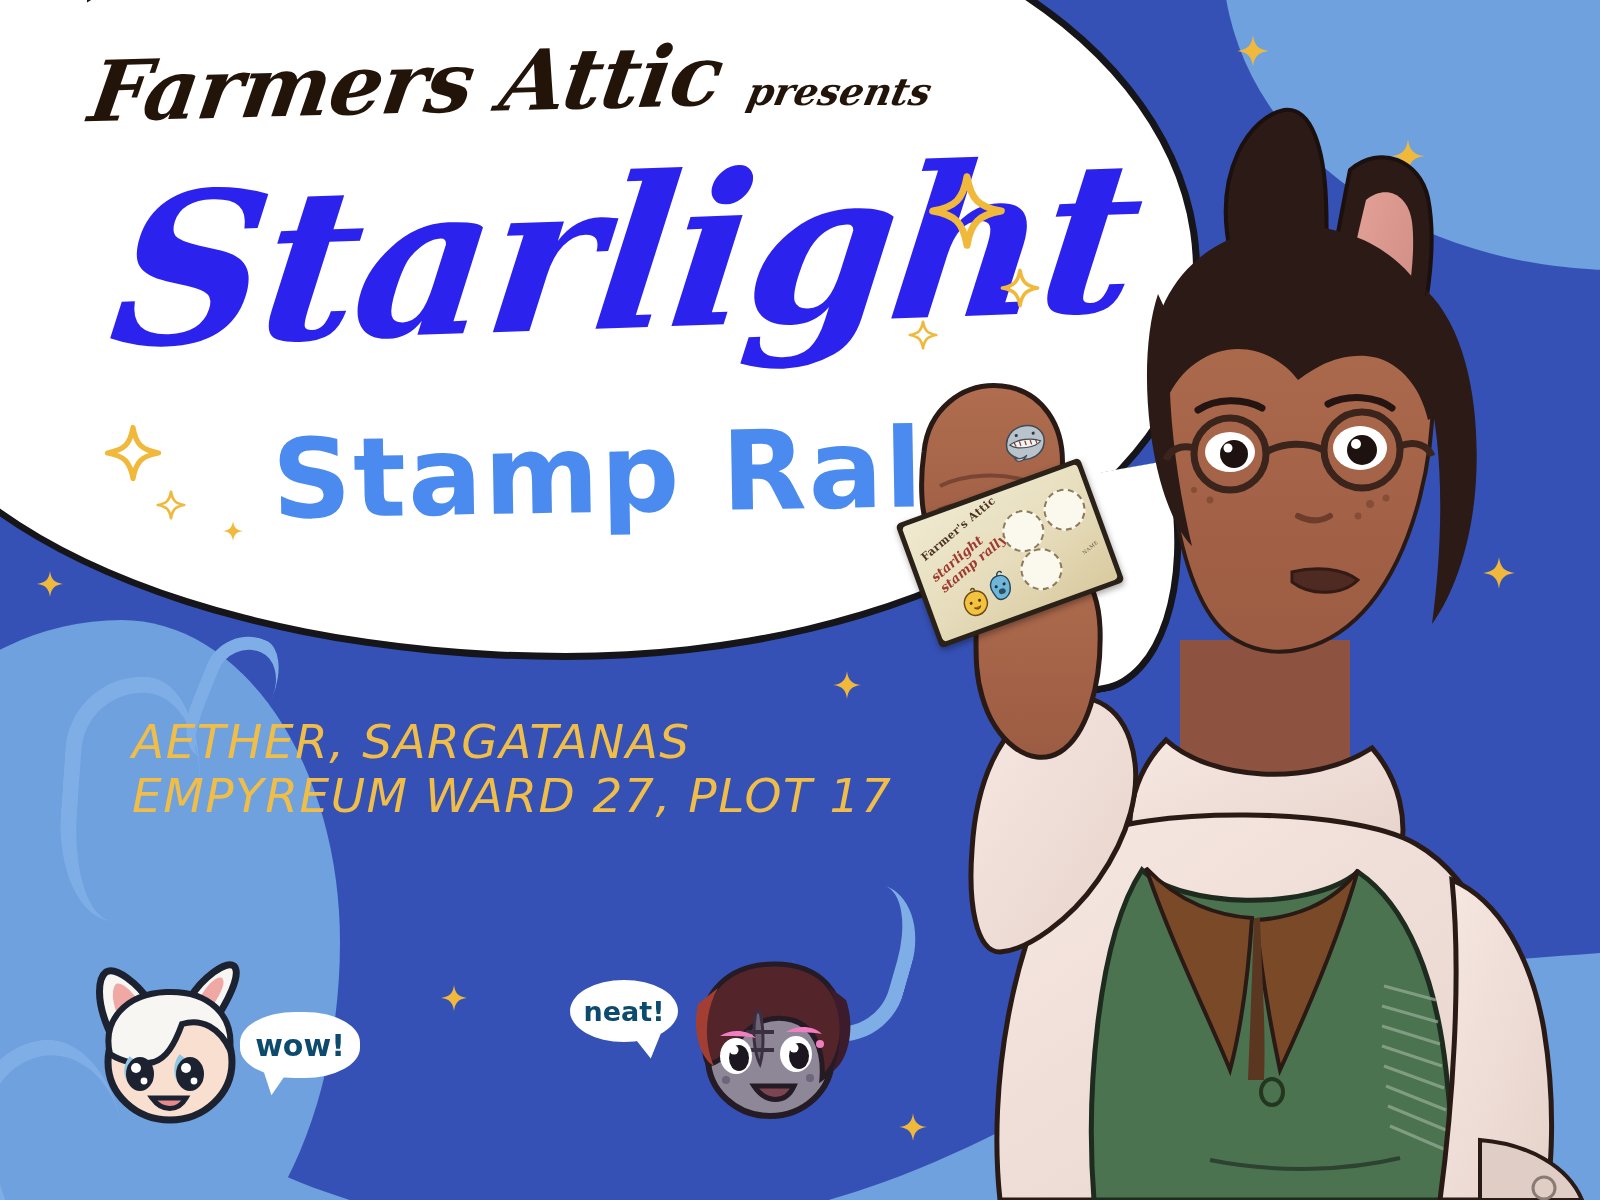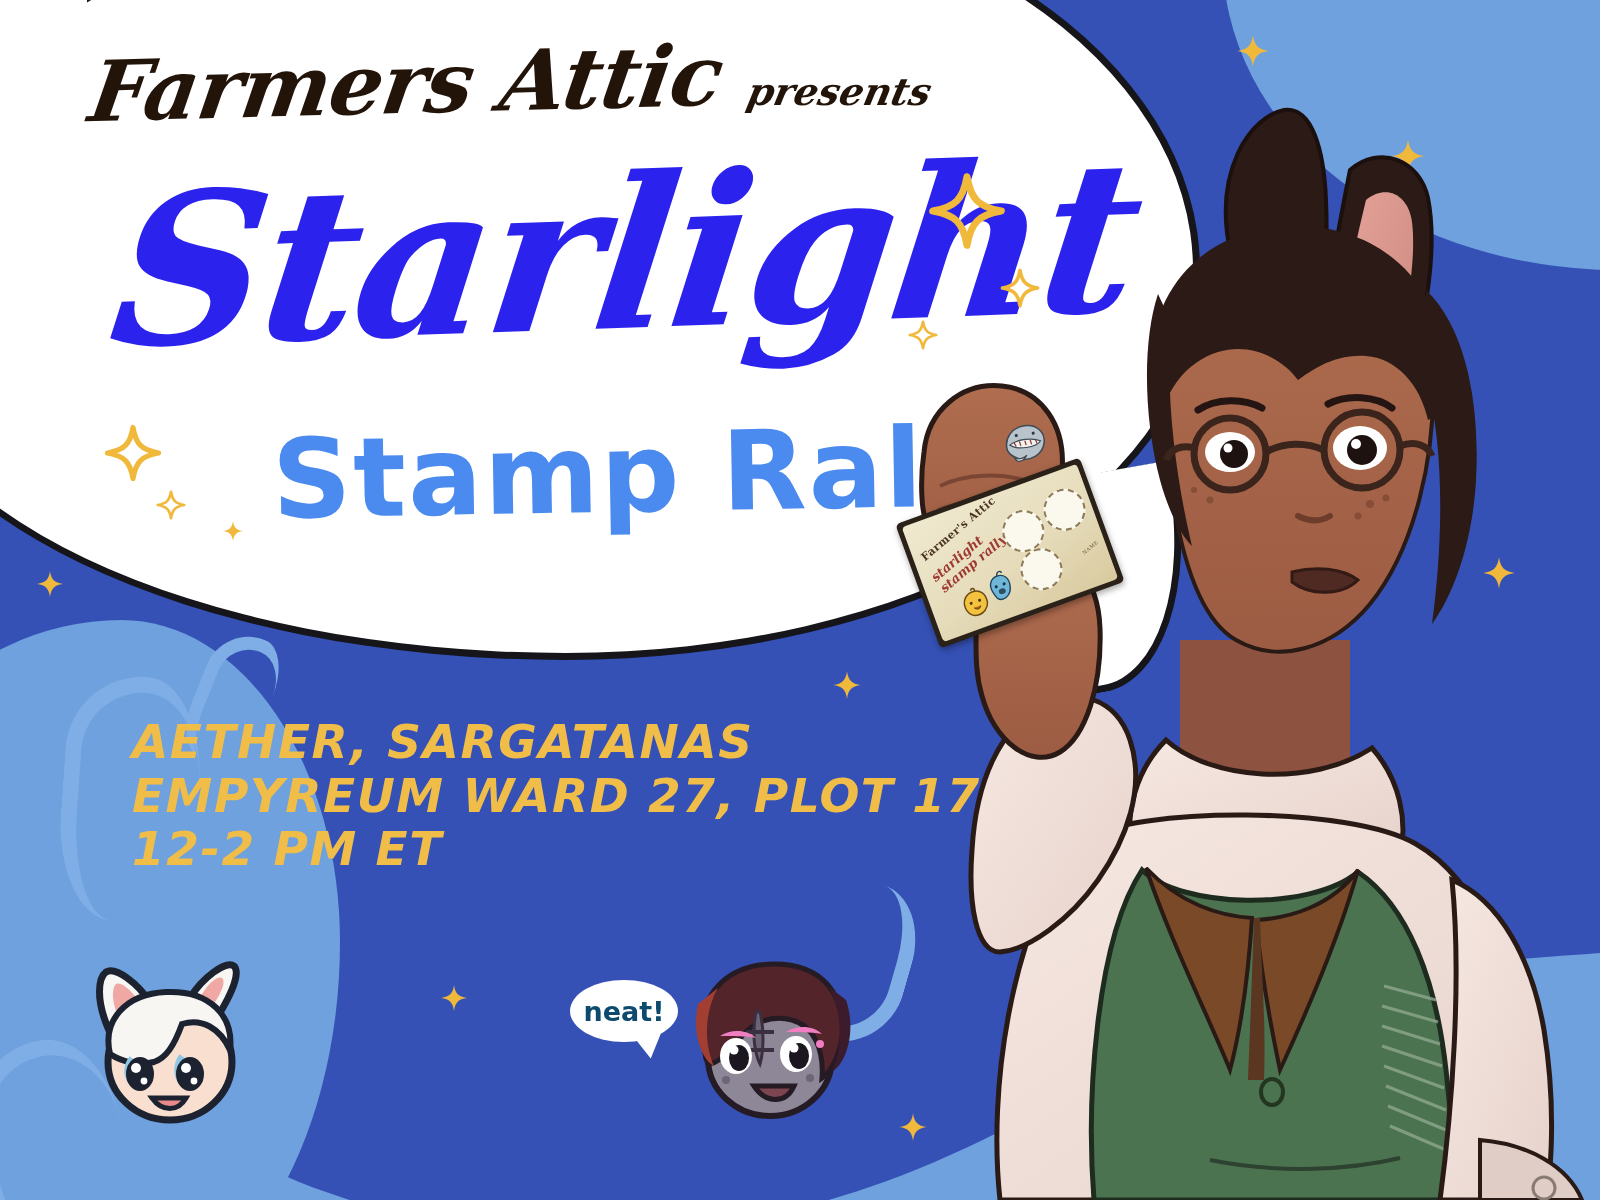--- a/index.html
+++ b/index.html
@@ -107,21 +107,21 @@
     position:absolute; left:272px; top:418px;
     font-family:"DejaVu Sans", sans-serif;
     font-weight:700; font-size:110px; line-height:1;
     color:#4B8BEF;
     letter-spacing:2px;
     transform: rotate(-1deg);
   }
   .details {
     position:absolute; left:132px; top:715px;
     font-family:"DejaVu Sans", sans-serif;
-    font-weight:700; font-style:italic;
+    font-weight:400; font-style:italic;
     font-size:47px; line-height:1.14;
     color:#F0BE48;
     letter-spacing:1.5px;
     text-transform:uppercase;
   }
   .details div { white-space:nowrap; }
 
   
   .spark { position:absolute; }
   .spark svg { display:block; }
@@ -244,21 +244,20 @@
     <div class="brand">Farmers Attic</div>
     <div class="presents">presents</div>
   </div>
 
   <div class="title-main">Starlight</div>
   <div class="title-sub">Stamp Rally</div>
 
   <div class="details">
     <div>Aether, Sargatanas</div>
     <div>Empyreum Ward 27, Plot 17</div>
-    <div>12-2 PM ET</div>
   </div>
 
   <div id="sparkle-layer">
       <div class="spark" style="left: 928px; top: 172px; width: 78px; height: 78px;">
         <svg viewBox="0 0 100 100" width="78" height="78">
           <path d="M50 6 C 55 35 65 45 94 50 C 65 55 55 65 50 94 C 45 65 35 55 6 50 C 35 45 45 35 50 6 Z" fill="none" stroke="#F0B93C" stroke-width="9" stroke-linejoin="round"></path>
         </svg>
       </div>
       <div class="spark" style="left: 1000px; top: 268px; width: 40px; height: 40px;">
         <svg viewBox="0 0 100 100" width="40" height="40">
@@ -498,15 +497,16 @@
     <circle cx="74" cy="110" r="4.5" fill="#fff"></circle>
       <circle cx="134" cy="108" r="4.5" fill="#fff"></circle>
     <circle cx="160" cy="104" r="4" fill="#f07ec0"></circle>
     <path d="M94 146 C 106 164 126 164 134 146 Z" fill="#7d4550" stroke="#241b24" stroke-width="5"></path>
     <g fill="#6d6578">
         <circle cx="66" cy="140" r="4"></circle>
         <circle cx="150" cy="138" r="4"></circle>
       </g>
   </svg>
 
+  <div class="sb sb-wow">wow!</div>
   <div class="sb sb-neat">neat!</div>
 
 </div>
 
 </body></html>

